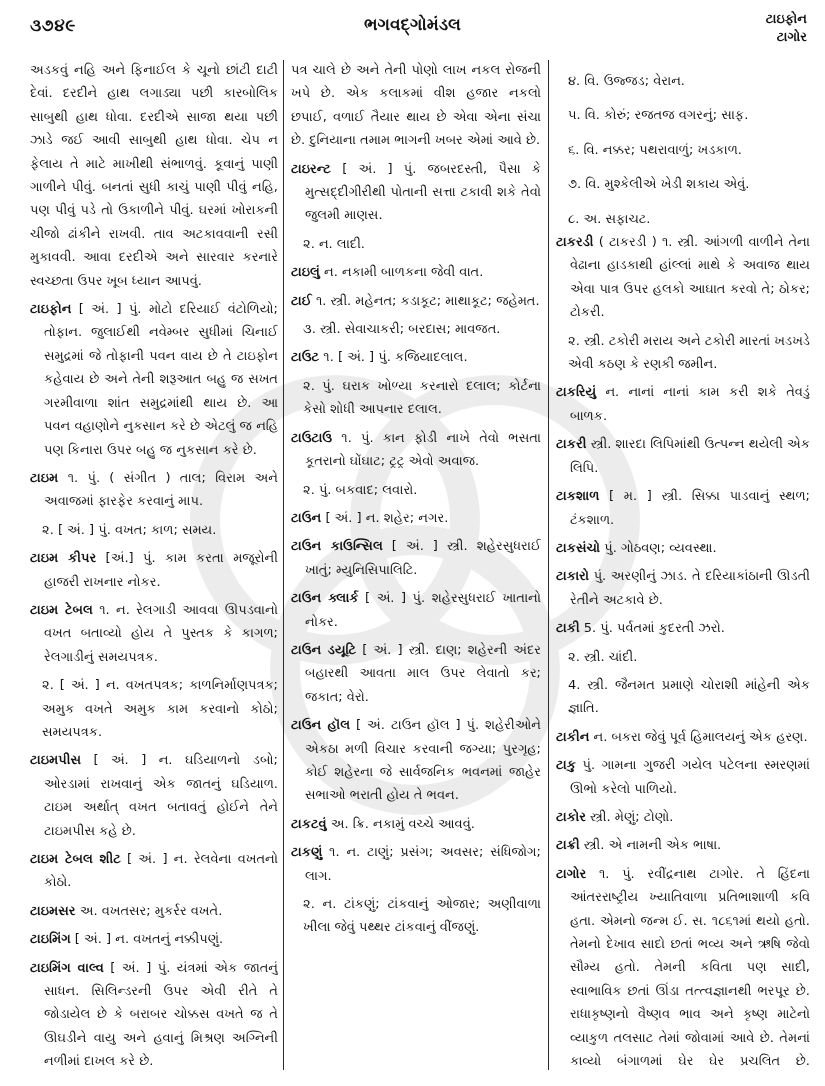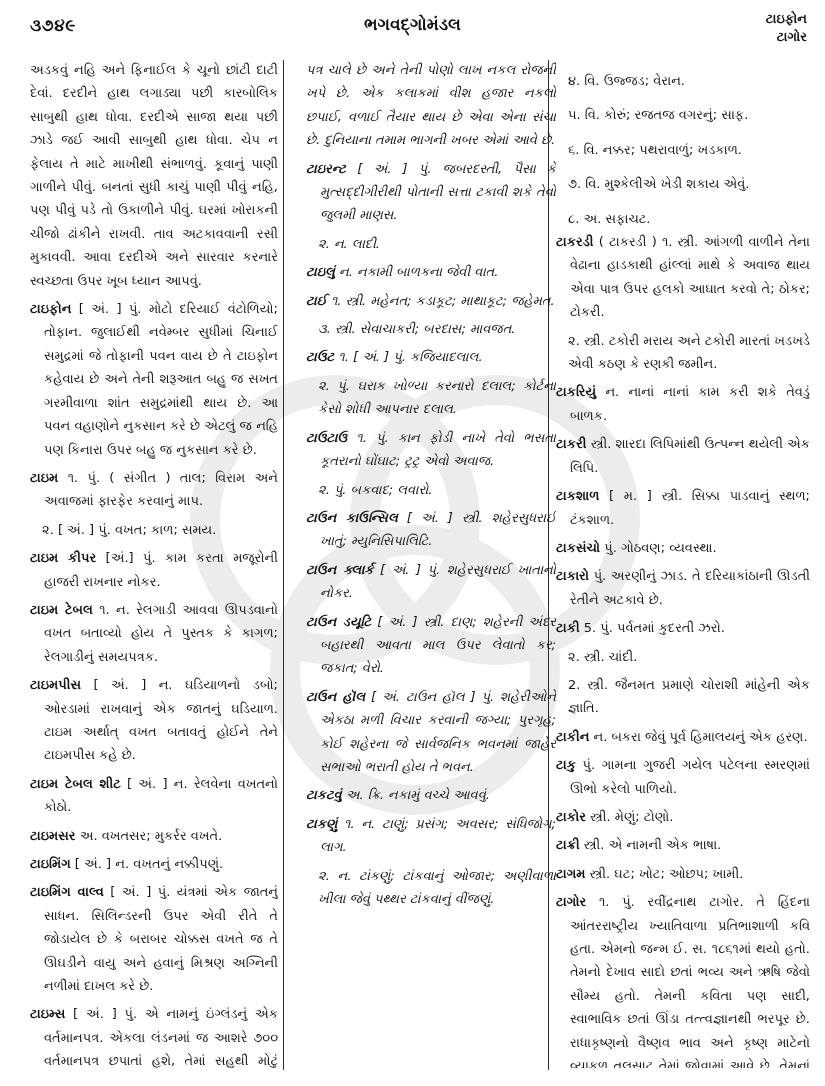--- a/index.html
+++ b/index.html
@@ -29,21 +29,21 @@
     font-size: 13px; font-weight: bold; line-height: 18px;
   }
   .columns {
     position: absolute; top: 58px; left: 0; width: 825px; height: 1020px;
   }
   .col {
     position: absolute; top: 0; height: 1010px; overflow: hidden;
     font-size: 13px; line-height: 23.4px; text-align: justify;
   }
   .col-1 { left: 30px; width: 248px; }
-  .col-2 { left: 306px; width: 250px; font-style: italic; }
+  .col-2 { left: 291px; width: 250px; }
   .col-3 { left: 556px; width: 254px; }
   .rule {
     position: absolute; top: 2px; width: 1px; background: #2a2a2a;
   }
   .rule-1 { left: 283px; height: 1010px; }
   .rule-2 { left: 548px; height: 1010px; }
   .entry { margin: 0 0 5px 0; padding-left: 14px; text-indent: -14px; }
   .entry.cont { padding-left: 0; text-indent: 0; }
   .sense { margin: 0 0 5px 0; padding-left: 12px; text-indent: 0; }
   .sense.short { margin-bottom: 0; margin-top: 11px; }
@@ -71,38 +71,40 @@
   <div class="rule rule-1"></div>
   <div class="rule rule-2"></div>
 
   <div class="col col-1">
       <p class="entry cont"><span>અડકવું નહિ અને ફિનાઈલ કે ચૂનો છાંટી દાટી દેવાં. દરદીને હાથ લગાડ્યા પછી કારબોલિક સાબુથી હાથ ધોવા. દરદીએ સાજા થયા પછી ઝાડે જઈ આવી સાબુથી હાથ ધોવા. ચેપ ન ફેલાય તે માટે માખીથી સંભાળવું. કૂવાનું પાણી ગાળીને પીવું. બનતાં સુધી કાચું પાણી પીવું નહિ, પણ પીવું પડે તો ઉકાળીને પીવું. ઘરમાં ખોરાકની ચીજો ઢાંકીને રાખવી. તાવ અટકાવવાની રસી મુકાવવી. આવા દરદીએ અને સારવાર કરનારે સ્વચ્છતા ઉપર ખૂબ ધ્યાન આપવું.</span></p>
       <p class="entry"><span class="hw">ટાઇફોન</span> <span>[ અં. ] પું. મોટો દરિયાઈ વંટોળિયો; તોફાન. જુલાઈથી નવેમ્બર સુધીમાં ચિનાઈ સમુદ્રમાં જે તોફાની પવન વાય છે તે ટાઇફોન કહેવાય છે અને તેની શરૂઆત બહુ જ સખત ગરમીવાળા શાંત સમુદ્રમાંથી થાય છે. આ પવન વહાણોને નુકસાન કરે છે એટલું જ નહિ પણ કિનારા ઉપર બહુ જ નુકસાન કરે છે.</span></p>
       <p class="entry"><span class="hw">ટાઇમ</span> <span>૧. પું. ( સંગીત ) તાલ; વિરામ અને અવાજમાં ફારફેર કરવાનું માપ.</span></p>
       <p class="sense">૨. [ અં. ] પું. વખત; કાળ; સમય.</p>
       <p class="entry"><span class="hw">ટાઇમ કીપર</span> <span>[અં.] પું. કામ કરતા મજૂરોની હાજરી રાખનાર નોકર.</span></p>
       <p class="entry"><span class="hw">ટાઇમ ટેબલ</span> <span>૧. ન. રેલગાડી આવવા ઊપડવાનો વખત બતાવ્યો હોય તે પુસ્તક કે કાગળ; રેલગાડીનું સમયપત્રક.</span></p>
+      <p class="sense">૨. [ અં. ] ન. વખતપત્રક; કાળનિર્માણપત્રક; અમુક વખતે અમુક કામ કરવાનો કોઠો; સમયપત્રક.</p>
       <p class="entry"><span class="hw">ટાઇમપીસ</span> <span>[ અં. ] ન. ઘડિયાળનો ડબો; ઓરડામાં રાખવાનું એક જાતનું ઘડિયાળ. ટાઇમ અર્થાત્ વખત બતાવતું હોઈને તેને ટાઇમપીસ કહે છે.</span></p>
       <p class="entry"><span class="hw">ટાઇમ ટેબલ શીટ</span> <span>[ અં. ] ન. રેલવેના વખતનો કોઠો.</span></p>
       <p class="entry"><span class="hw">ટાઇમસર</span> <span>અ. વખતસર; મુકર્રર વખતે.</span></p>
       <p class="entry"><span class="hw">ટાઇમિંગ</span> <span>[ અં. ] ન. વખતનું નક્કીપણું.</span></p>
       <p class="entry"><span class="hw">ટાઇમિંગ વાલ્વ</span> <span>[ અં. ] પું. યંત્રમાં એક જાતનું સાધન. સિલિન્ડરની ઉપર એવી રીતે તે જોડાયેલ છે કે બરાબર ચોક્કસ વખતે જ તે ઊઘડીને વાયુ અને હવાનું મિશ્રણ અગ્નિની નળીમાં દાખલ કરે છે.</span></p>
       <p class="entry"><span class="hw">ટાઇમ્સ</span> <span>[ અં. ] પું. એ નામનું ઇંગ્લંડનું એક વર્તમાનપત્ર. એકલા લંડનમાં જ આશરે ૭૦૦ વર્તમાનપત્ર છપાતાં હશે, તેમાં સહુથી મોટું વર્તમાનપત્ર ધ ટાઇમ્સનું છે. સો વર્ષથી એ</span></p>
     </div>
   <div class="col col-2">
       <p class="entry cont"><span>પત્ર ચાલે છે અને તેની પોણો લાખ નકલ રોજની ખપે છે. એક કલાકમાં વીશ હજાર નકલો છપાઈ, વળાઈ તૈયાર થાય છે એવા એના સંચા છે. દુનિયાના તમામ ભાગની ખબર એમાં આવે છે.</span></p>
       <p class="entry"><span class="hw">ટાઇરન્ટ</span> <span>[ અં. ] પું. જબરદસ્તી, પૈસા કે મુત્સદ્દીગીરીથી પોતાની સત્તા ટકાવી શકે તેવો જુલમી માણસ.</span></p>
       <p class="sense">૨. ન. લાદી.</p>
       <p class="entry"><span class="hw">ટાઇલું</span> <span>ન. નકામી બાળકના જેવી વાત.</span></p>
       <p class="entry"><span class="hw">ટાઈ</span> <span>૧. સ્ત્રી. મહેનત; કડાકૂટ; માથાકૂટ; જહેમત.</span></p>
       <p class="sense">૩. સ્ત્રી. સેવાચાકરી; બરદાસ; માવજત.</p>
       <p class="entry"><span class="hw">ટાઉટ</span> <span>૧. [ અં. ] પું. કજિયાદલાલ.</span></p>
       <p class="sense">૨. પું. ઘરાક ખોળ્યા કરનારો દલાલ; કોર્ટના કેસો શોધી આપનાર દલાલ.</p>
       <p class="entry"><span class="hw">ટાઉટાઉ</span> <span>૧. પું. કાન ફોડી નાખે તેવો ભસતા કૂતરાનો ઘોંઘાટ; ટ્રટ્ર એવો અવાજ.</span></p>
       <p class="sense">૨. પું. બકવાદ; લવારો.</p>
+      <p class="entry"><span class="hw">ટાઉન</span> <span>[ અં. ] ન. શહેર; નગર.</span></p>
       <p class="entry"><span class="hw">ટાઉન કાઉન્સિલ</span> <span>[ અં. ] સ્ત્રી. શહેરસુધરાઈ ખાતું; મ્યુનિસિપાલિટિ.</span></p>
       <p class="entry"><span class="hw">ટાઉન ક્લાર્ક</span> <span>[ અં. ] પું. શહેરસુધરાઈ ખાતાનો નોકર.</span></p>
       <p class="entry"><span class="hw">ટાઉન ડયૂટિ</span> <span>[ અં. ] સ્ત્રી. દાણ; શહેરની અંદર બહારથી આવતા માલ ઉપર લેવાતો કર; જકાત; વેરો.</span></p>
       <p class="entry"><span class="hw">ટાઉન હૉલ</span> <span>[ અં. ટાઉન હૉલ ] પું. શહેરીઓને એકઠા મળી વિચાર કરવાની જગ્યા; પુરગૃહ; કોઈ શહેરના જે સાર્વજનિક ભવનમાં જાહેર સભાઓ ભરાતી હોય તે ભવન.</span></p>
       <p class="entry"><span class="hw">ટાકટવું</span> <span>અ. ક્રિ. નકામું વચ્ચે આવવું.</span></p>
       <p class="entry"><span class="hw">ટાકણું</span> <span>૧. ન. ટાણું; પ્રસંગ; અવસર; સંધિજોગ; લાગ.</span></p>
       <p class="sense">૨. ન. ટાંકણું; ટાંકવાનું ઓજાર; અણીવાળા ખીલા જેવું પથ્થર ટાંકવાનું વીંજણું.</p>
     </div>
   <div class="col col-3">
       <p class="sense short">૪. વિ. ઉજ્જડ; વેરાન.</p>
@@ -112,21 +114,20 @@
       <p class="sense short">૮. અ. સફાચટ.</p>
       <p class="entry"><span class="hw">ટાકરડી</span> <span>( ટાકરડી ) ૧. સ્ત્રી. આંગળી વાળીને તેના વેઢાના હાડકાથી હાંલ્લાં માથે કે અવાજ થાય એવા પાત્ર ઉપર હલકો આઘાત કરવો તે; ઠોકર; ટોકરી.</span></p>
       <p class="sense">૨. સ્ત્રી. ટકોરી મરાય અને ટકોરી મારતાં ખડખડે એવી કઠણ કે રણકી જમીન.</p>
       <p class="entry"><span class="hw">ટાકરિયું</span> <span>ન. નાનાં નાનાં કામ કરી શકે તેવડું બાળક.</span></p>
       <p class="entry"><span class="hw">ટાકરી</span> <span>સ્ત્રી. શારદા લિપિમાંથી ઉત્પન્ન થયેલી એક લિપિ.</span></p>
       <p class="entry"><span class="hw">ટાકશાળ</span> <span>[ મ. ] સ્ત્રી. સિક્કા પાડવાનું સ્થળ; ટંકશાળ.</span></p>
       <p class="entry"><span class="hw">ટાકસંચો</span> <span>પું. ગોઠવણ; વ્યવસ્થા.</span></p>
       <p class="entry"><span class="hw">ટાકારો</span> <span>પું. અરણીનું ઝાડ. તે દરિયાકાંઠાની ઊડતી રેતીને અટકાવે છે.</span></p>
       <p class="entry"><span class="hw">ટાકી</span> <span>5. પું. પર્વતમાં કુદરતી ઝરો.</span></p>
       <p class="sense">૨. સ્ત્રી. ચાંદી.</p>
-      <p class="sense">2. સ્ત્રી. જૈનમત પ્રમાણે ચોરાશી માંહેની એક જ્ઞાતિ.</p>
+      <p class="sense">4. સ્ત્રી. જૈનમત પ્રમાણે ચોરાશી માંહેની એક જ્ઞાતિ.</p>
       <p class="entry"><span class="hw">ટાકીન</span> <span>ન. બકરા જેવું પૂર્વ હિમાલયનું એક હરણ.</span></p>
       <p class="entry"><span class="hw">ટાકુ</span> <span>પું. ગામના ગુજરી ગયેલ પટેલના સ્મરણમાં ઊભો કરેલો પાળિયો.</span></p>
       <p class="entry"><span class="hw">ટાકોર</span> <span>સ્ત્રી. મેણું; ટોણો.</span></p>
       <p class="entry"><span class="hw">ટાક્રી</span> <span>સ્ત્રી. એ નામની એક ભાષા.</span></p>
-      <p class="entry"><span class="hw">ટાગમ</span> <span>સ્ત્રી. ઘટ; ખોટ; ઓછપ; ખામી.</span></p>
       <p class="entry"><span class="hw">ટાગોર</span> <span>૧. પું. રવીંદ્રનાથ ટાગોર. તે હિંદના આંતરરાષ્ટ્રીય ખ્યાતિવાળા પ્રતિભાશાળી કવિ હતા. એમનો જન્મ ઈ. સ. ૧૮૬૧માં થયો હતો. તેમનો દેખાવ સાદો છતાં ભવ્ય અને ઋષિ જેવો સૌમ્ય હતો. તેમની કવિતા પણ સાદી, સ્વાભાવિક છતાં ઊંડા તત્ત્વજ્ઞાનથી ભરપૂર છે. રાધાકૃષ્ણનો વૈષ્ણવ ભાવ અને કૃષ્ણ માટેનો વ્યાકુળ તલસાટ તેમાં જોવામાં આવે છે. તેમનાં કાવ્યો બંગાળમાં ઘેર ઘેર પ્રચલિત છે. 'ગીતાંજલિ', 'ગીતિમાલ્ય', 'બલાકા' અને 'શિશુ' જેવાં મહાન કાવ્યો રચનાર મહાન કવિ ઉત્પન્ન કરવો એ હિંદનું અહોભાગ્ય છે. 'ખેયા', 'નૈવેદ્ય', 'ગીતાંજલિ', 'ગીતિમાલ્ય' વગેરે કાવ્યોમાંથી ચૂંટી કાઢેલાં આવાં કાવ્યોનો સંગ્રહ</span></p>
     </div>
 </div>
 
 </body></html>

